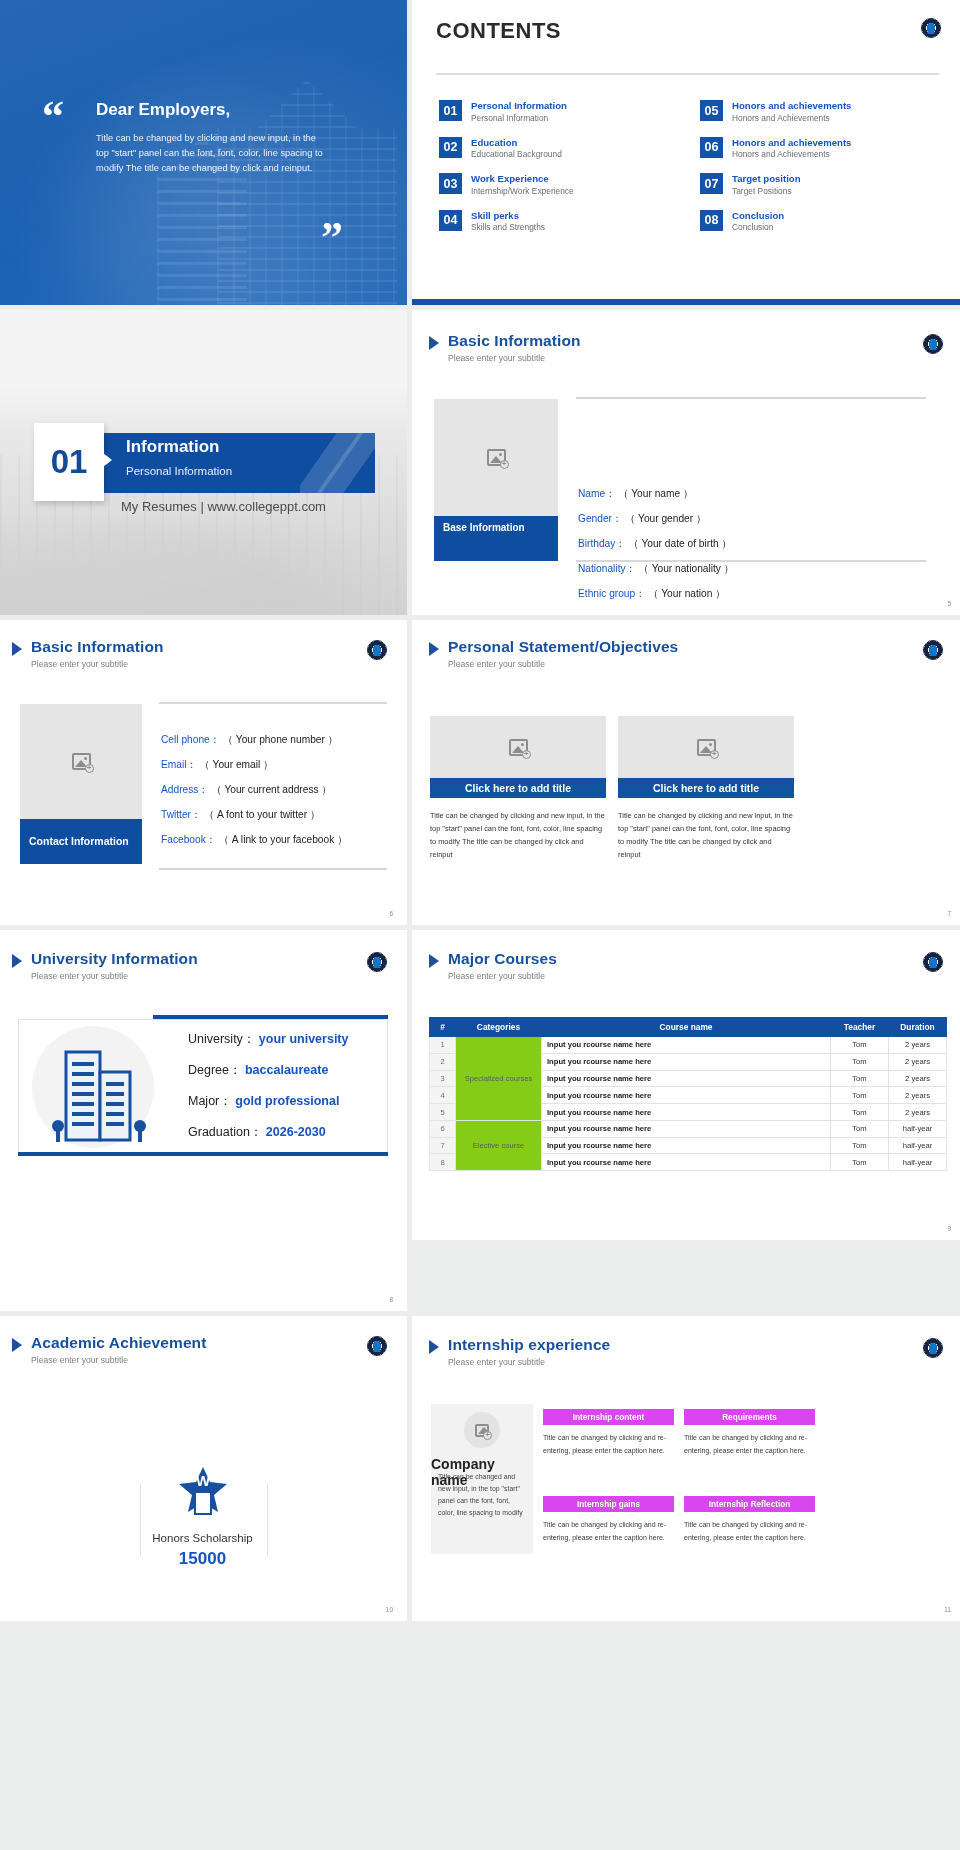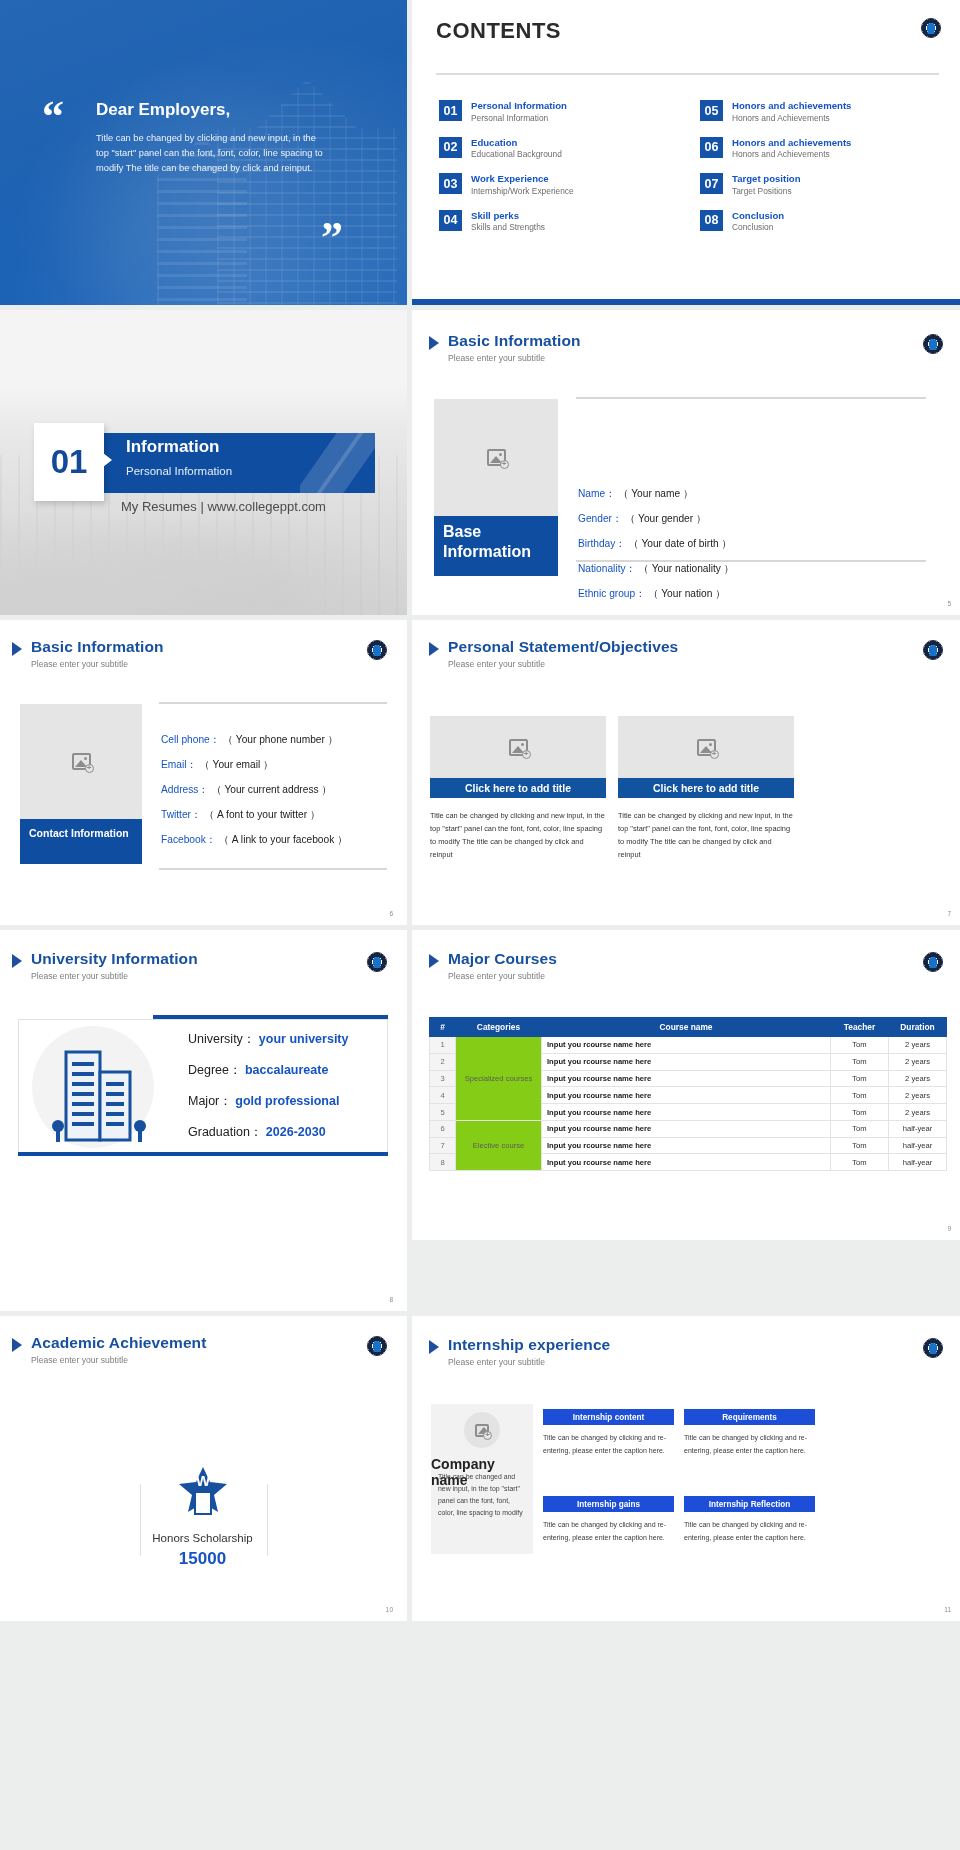--- a/index.html
+++ b/index.html
@@ -102,32 +102,32 @@
   
   .phbox{background:#e5e5e5;display:flex;align-items:center;justify-content:center;}
   .phicon{width:19px;height:17px;border:2px solid #8d8d8d;border-radius:2px;position:relative;}
   .phicon::before{content:"";position:absolute;left:1px;bottom:1px;width:0;height:0;border-left:6px solid transparent;border-right:6px solid transparent;border-bottom:7px solid #8d8d8d;}
   .phicon::after{content:"";position:absolute;right:2px;top:2px;width:3px;height:3px;border-radius:50%;background:#8d8d8d;}
   .phplus{position:absolute;right:-5px;bottom:-5px;width:9px;height:9px;border-radius:50%;border:1.6px solid #8d8d8d;background:#e5e5e5;color:#8d8d8d;font-size:8px;line-height:6px;text-align:center;font-weight:bold;}
 
   
   #s4{height:305px;}
   #s4 .pic{position:absolute;left:22px;top:89px;width:124px;height:117px;}
-  #s4 .lbl{position:absolute;left:22px;top:206px;width:124px;height:60px;background:#0f4da0;color:#fff;font-size:16px;font-weight:bold;padding:6px 9px;line-height:1.25;}
+  #s4 .lbl{position:absolute;left:22px;top:206px;width:124px;height:45px;background:#0f4da0;color:#fff;font-size:10px;font-weight:bold;padding:6px 9px;line-height:1.25;}
   #s4 .lineTop{position:absolute;left:164px;top:87px;width:350px;height:1.5px;background:#d7d7d7;}
   #s4 .lineBot{position:absolute;left:164px;top:250px;width:350px;height:1.5px;background:#d7d7d7;}
   #s4 .rows{position:absolute;left:166px;top:133px;margin-top:44px;}
   .irow{font-size:10.2px;margin-bottom:11px;white-space:nowrap;}
   .ik{color:#1553c4;}
   .iv{color:#222;}
 
   
   #s5{height:305px;}
   #s5 .pic{position:absolute;left:20px;top:84px;width:122px;height:115px;}
-  #s5 .lbl{position:absolute;left:20px;top:199px;width:122px;height:45px;background:#0f4da0;color:#fff;font-size:10.5px;font-weight:bold;padding:8px 9px;line-height:1.25;}
+  #s5 .lbl{position:absolute;left:20px;top:199px;width:122px;height:45px;background:#0f4da0;color:#fff;font-size:10.5px;font-weight:bold;padding:16px 9px;line-height:1.25;}
   #s5 .lineTop{position:absolute;left:159px;top:82px;width:228px;height:1.5px;background:#d7d7d7;}
   #s5 .lineBot{position:absolute;left:159px;top:248px;width:228px;height:1.5px;background:#d7d7d7;}
   #s5 .rows{position:absolute;left:161px;top:113px;}
 
   
   #s6{height:305px;}
   .ps-card{position:absolute;width:176px;}
   .ps-card .im{height:62px;}
   .ps-card .cap{height:20px;background:#11539f;color:#fff;font-size:10.5px;font-weight:bold;display:flex;align-items:center;justify-content:center;}
   .ps-body{position:absolute;width:176px;font-size:7.4px;color:#333;line-height:1.75;}
@@ -161,21 +161,21 @@
   .ach .val{font-size:17px;font-weight:bold;color:#1553c4;margin-top:5px;}
   .divv{position:absolute;top:168px;width:1px;height:72px;background:#e0e0e0;}
 
   
   #s10{height:305px;}
   #s10 .co{position:absolute;left:19px;top:88px;width:102px;height:150px;background:#f2f2f2;}
   #s10 .coimg{position:absolute;left:52px;top:96px;width:36px;height:36px;border-radius:50%;background:#e3e3e3;display:flex;align-items:center;justify-content:center;}
   #s10 .coname{position:absolute;left:19px;top:140px;width:102px;text-align:left;font-size:14px;font-weight:bold;color:#222;}
   #s10 .cotxt{position:absolute;left:26px;top:155px;width:88px;font-size:6.9px;color:#444;line-height:1.72;}
   .icard{position:absolute;width:131px;}
-  .icard .h{height:16px;background:#1d4ed8;color:#fff;font-size:8.2px;font-weight:bold;display:flex;align-items:center;justify-content:center;}
+  .icard .h{height:16px;background:#d946ef;color:#fff;font-size:8.2px;font-weight:bold;display:flex;align-items:center;justify-content:center;}
   .icard .b{margin-top:7px;font-size:7px;color:#3a3a3a;line-height:1.85;}
 </style>
 </head>
 <body>
 
 <div class="grid">
 
   <div class="slide" id="s1">
     <div class="bgart"></div>
     <div class="bld"></div>

